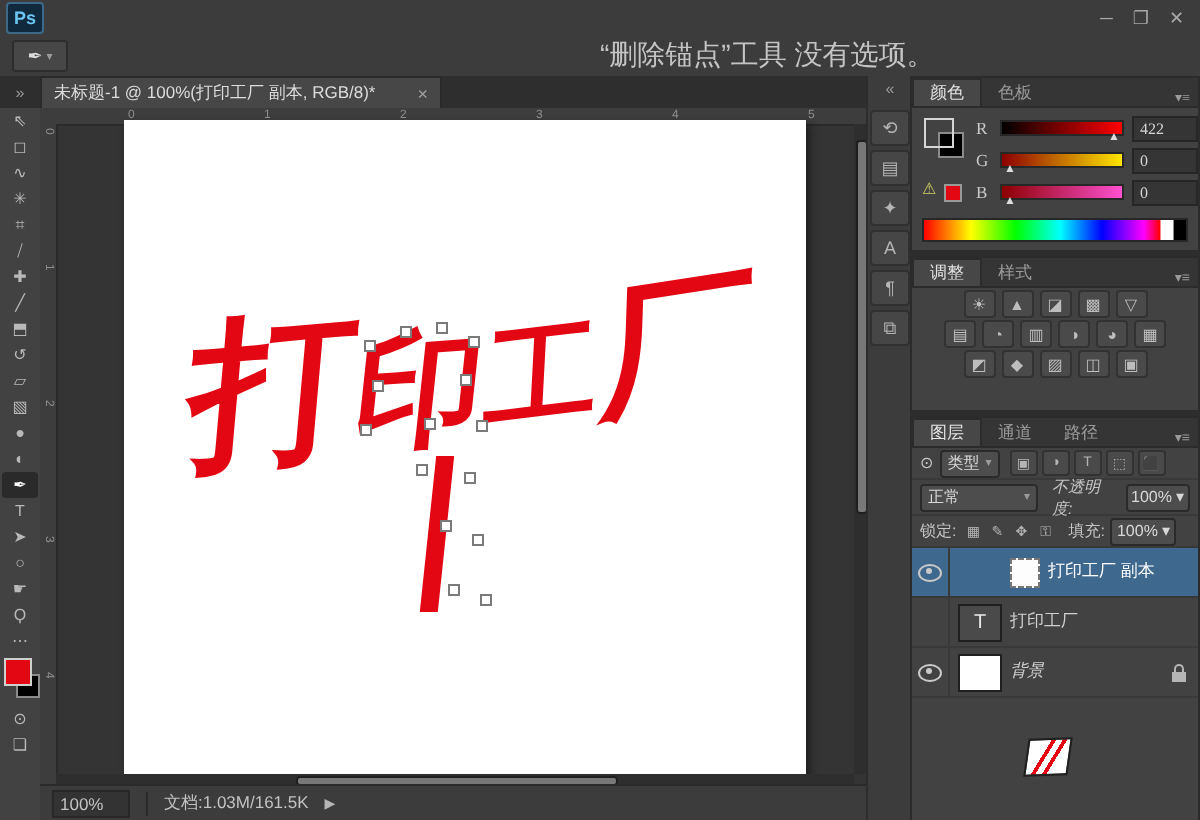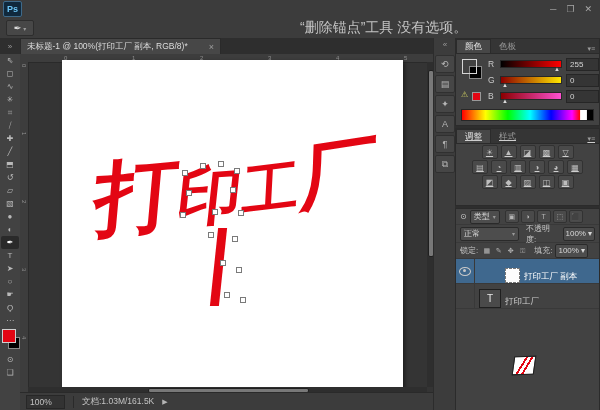--- a/index.html
+++ b/index.html
@@ -69,56 +69,56 @@
   .dock-icon{width:18px;height:16px;margin:2px 0;display:flex;align-items:center;justify-content:center;
              color:#b5b5b5;font-size:9px;background:#464646;border:1px solid #303030;border-radius:2px;}
   
   .rightdock{position:absolute;left:455px;top:38px;width:145px;height:372px;background:#2e2e2e;}
   .panel{background:#424242;border:1px solid #2b2b2b;margin-bottom:2px;position:relative;}
   .ptabs{height:14px;background:#353535;display:flex;align-items:flex-end;border-bottom:1px solid #2b2b2b;}
   .ptab{padding:0 8px;line-height:13px;font-size:8.5px;color:#9b9b9b;}
   .ptab.active{background:#474747;color:#e3e3e3;border:1px solid #2b2b2b;border-bottom:none;}
   .pmenu{margin-left:auto;padding-right:4px;color:#9b9b9b;font-size:7px;}
   
-  #color-panel{height:86px;}
+  #color-panel{height:86px;font-family:Liberation Serif, serif;}
   .color-body{position:relative;height:56px;}
   .cp-fg{position:absolute;left:6px;top:5px;width:13px;height:13px;border:1px solid #d6d6d6;z-index:2;}
   .cp-bg{position:absolute;left:13px;top:12px;width:11px;height:11px;background:#000;border:1px solid #8a8a8a;}
   .cp-warn{position:absolute;left:5px;top:36px;color:#cfcf60;font-size:8px;}
   .cp-warnswatch{position:absolute;left:16px;top:38px;width:7px;height:7px;background:#e30613;border:1px solid #999;}
   .chan-row{position:absolute;left:32px;height:14px;display:flex;align-items:center;gap:4px;}
   .chan-label{width:8px;color:#c9c9c9;font-size:8.5px;}
   .chan-slider{position:relative;width:60px;height:6px;border:1px solid #272727;}
   .chan-slider .mark{position:absolute;bottom:-5px;font-size:6px;color:#ddd;}
   .slider-R{background:linear-gradient(to right,#000,#ff0000);}
   .slider-G{background:linear-gradient(to right,#8c0000,#ffe600);}
   .slider-B{background:linear-gradient(to right,#8c0000,#ff50d2);}
   .chan-value{width:28px;height:11px;background:#353535;border:1px solid #262626;color:#d5d5d5;
               font-size:8px;display:flex;align-items:center;padding-left:3px;}
   .spectrum{position:absolute;left:5px;right:5px;bottom:4px;height:10px;border:1px solid #272727;
             background:linear-gradient(to right,#ff0000,#ffff00 18%,#00ff00 35%,#00ffff 52%,#0000ff 68%,#ff00ff 84%,#ff0000 90%,#ffffff 90.5%,#ffffff 95%,#000000 95.5%);}
   
-  #adjust-panel{height:76px;text-decoration:underline;}
+  #adjust-panel{height:76px;}
   .adj-label{padding:3px 0 1px 6px;color:#c9c9c9;font-size:8.5px;}
   .adj-row{display:flex;justify-content:center;gap:3px;margin:1px 0;}
   .adj-icon{width:14px;height:12px;display:flex;align-items:center;justify-content:center;
             color:#bdbdbd;font-size:8px;background:#4a4a4a;border:1px solid #323232;border-radius:2px;}
   
   #layers-panel{height:208px;margin-bottom:0;}
   .lp-row{display:flex;align-items:center;height:15px;padding:0 4px;gap:3px;border-bottom:1px solid #393939;font-size:8px;color:#c5c5c5;}
   .lp-filter .f-icon{width:12px;height:11px;display:flex;align-items:center;justify-content:center;
             background:#4a4a4a;border:1px solid #323232;border-radius:2px;font-size:7px;color:#b5b5b5;}
   .combo{height:12px;background:#4d4d4d;border:1px solid #2a2a2a;border-radius:2px;display:flex;
          align-items:center;padding:0 3px;gap:3px;color:#d8d8d8;}
   .combo .car{font-size:6px;color:#9a9a9a;}
   .blend-row{height:17px;}
   .val-box{height:12px;background:#4d4d4d;border:1px solid #2a2a2a;border-radius:2px;display:flex;
            align-items:center;padding:0 2px;gap:2px;color:#d8d8d8;}
   .lock-ico{width:11px;height:11px;display:flex;align-items:center;justify-content:center;font-size:7px;color:#b5b5b5;}
-  .layer-row{display:flex;align-items:flex-end;height:24px;border-bottom:1px solid #393939;gap:4px;font-size:8.5px;}
+  .layer-row{display:flex;align-items:center;height:24px;border-bottom:1px solid #393939;gap:4px;font-size:8.5px;}
   .layer-row.selected{background:#3f688e;color:#fff;}
   .eye-cell{width:18px;height:100%;border-right:1px solid #393939;display:flex;align-items:center;justify-content:center;}
   .eye-icon{width:10px;height:7px;border:1px solid #c9c9c9;border-radius:50%;position:relative;}
   .eye-icon::after{content:'';position:absolute;left:3px;top:1.5px;width:3px;height:3px;border-radius:50%;background:#c9c9c9;}
   .thumb{width:20px;height:17px;border:1px solid #1f1f1f;background:#fff;position:relative;flex:0 0 auto;}
   .thumb.artwork{background:linear-gradient(115deg,#fff 38%,#e30613 38%,#e30613 46%,#fff 46%,#fff 58%,#e30613 58%,#e30613 66%,#fff 66%);}
   .thumb.small{width:13px;height:13px;background:#fdfdfd;border:1px dashed #777;}
   .thumb.text{background:#4a4a4a;color:#e8e8e8;display:flex;align-items:center;justify-content:center;font-size:10px;}
   .layer-name{white-space:nowrap;overflow:hidden;}
   .layer-name.bgname{font-style:italic;}
@@ -261,21 +261,21 @@
         <div class="cp-fg"></div>
         <div class="cp-bg"></div>
         <span class="cp-warn">⚠</span>
         <div class="cp-warnswatch"></div>
         <div id="channel-rows">
             <div class="chan-row" style="top: 3px;">
               <div class="chan-label">R</div>
               <div class="chan-slider slider-R">
                 <div class="mark" style="right: 1px;">▲</div>
               </div>
-              <div class="chan-value">255</div>
+              <div class="chan-value">422</div>
             </div>
             <div class="chan-row" style="top: 19px;">
               <div class="chan-label">G</div>
               <div class="chan-slider slider-G">
                 <div class="mark" style="left: 1px;">▲</div>
               </div>
               <div class="chan-value">0</div>
             </div>
             <div class="chan-row" style="top: 35px;">
               <div class="chan-label">B</div>
@@ -315,20 +315,26 @@
             <div class="adj-icon">◩</div>
             <div class="adj-icon">◆</div>
             <div class="adj-icon">▨</div>
             <div class="adj-icon">◫</div>
             <div class="adj-icon">▣</div>
           </div>
         </div>
     </div>
 
     <div class="panel" id="layers-panel">
+      <div class="ptabs" id="layers-tabs">
+          <div class="ptab active">图层</div>
+          <div class="ptab">通道</div>
+          <div class="ptab">路径</div>
+          <div class="pmenu">▾≡</div>
+        </div>
 
       <div class="lp-row lp-filter">
         <span>⊙</span>
         <span class="combo">
           <span>类型</span>
           <span class="car">▾</span>
         </span>
         <span id="filter-icons" style="display:flex;gap:2px;margin-left:2px;">
             <div class="f-icon">▣</div>
             <div class="f-icon">◑</div>
@@ -336,21 +342,21 @@
             <div class="f-icon">⬚</div>
             <div class="f-icon">⬛</div>
           </span>
       </div>
 
       <div class="lp-row blend-row">
         <span class="combo" style="width:52px;justify-content:space-between;">
           <span>正常</span>
           <span class="car">▾</span>
         </span>
-        <span style="margin-left:4px;">不透明度:</span>
+        <span style="margin-left:4px;font-style:italic;">不透明度:</span>
         <span class="val-box">
           <span>100%</span>
           <span class="car">▾</span>
         </span>
       </div>
 
       <div class="lp-row">
         <span>锁定:</span>
         <span id="lock-icons" style="display:flex;gap:1px;">
             <div class="lock-ico">▦</div>
@@ -372,19 +378,27 @@
             </div>
             <div class="thumb artwork"></div>
             <div class="thumb small"></div>
             <div class="layer-name">打印工厂 副本</div>
           </div>
           <div class="layer-row">
             <div class="eye-cell"></div>
             <div class="thumb text">T</div>
             <div class="layer-name">打印工厂</div>
           </div>
+          <div class="layer-row">
+            <div class="eye-cell">
+              <div class="eye-icon"></div>
+            </div>
+            <div class="thumb"></div>
+            <div class="layer-name bgname">背景</div>
+            <div class="lock-icon"></div>
+          </div>
         </div>
       <div class="lp-empty"></div>
 
     </div>
 
   </div>
 </div>
 
 </body></html>

